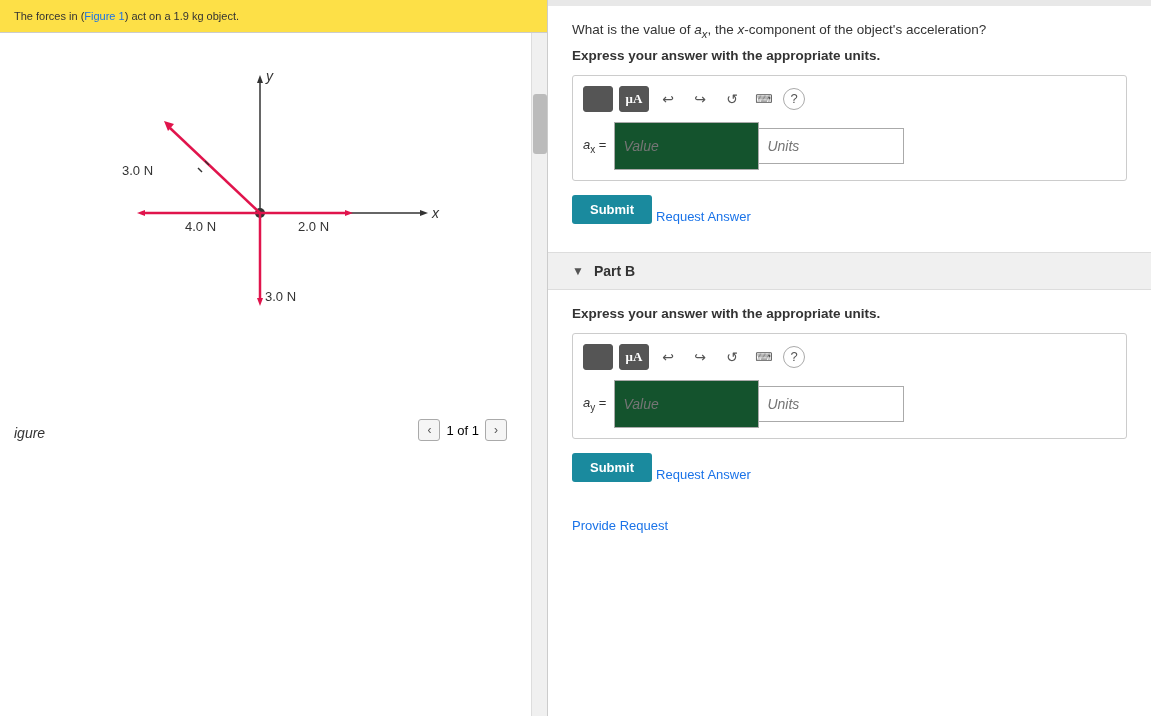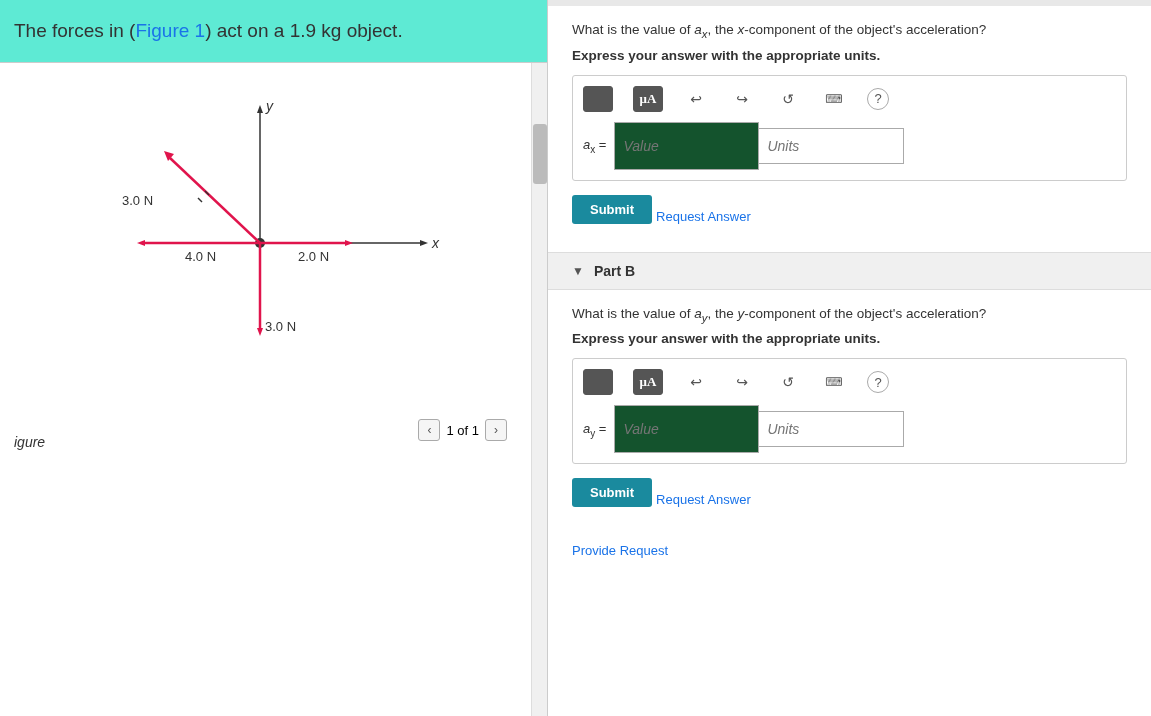--- a/index.html
+++ b/index.html
@@ -18,41 +18,41 @@
       width: 548px;
       height: 716px;
       background: #fff;
       border-right: 1px solid #ccc;
       display: flex;
       flex-direction: column;
       overflow: hidden;
     }
 
     .problem-statement {
-      background: #5eead4;
-      padding: 20px 14px;
-      font-size: 19px;
+      background: #fde047;
+      padding: 10px 14px;
+      font-size: 11px;
       color: #333;
       border-bottom: 1px solid #ccc;
     }
 
     .problem-statement a {
       color: #1a73e8;
       text-decoration: none;
     }
 
     .figure-area {
       flex: 1;
       position: relative;
       overflow: hidden;
     }
 
     .figure-label {
       position: absolute;
-      bottom: 266px;
+      bottom: 275px;
       left: 14px;
       font-size: 14px;
       font-style: italic;
       color: #333;
     }
 
     .figure-nav {
       position: absolute;
       bottom: 275px;
       right: 40px;
@@ -141,21 +141,21 @@
     .answer-box {
       border: 1px solid #ccc;
       border-radius: 3px;
       background: #fff;
       padding: 10px;
     }
 
     .toolbar {
       display: flex;
       align-items: center;
-      gap: 20px;
+      gap: 6px;
       margin-bottom: 10px;
     }
 
     .toolbar-btn {
       width: 30px;
       height: 26px;
       background: #666;
       border: 1px solid #555;
       border-radius: 3px;
       cursor: pointer;
@@ -423,23 +423,20 @@
       <a href="#" class="request-link">Request Answer</a>
     </div>
   </div>
 
   <div class="part-header">
     <span class="chevron">▼</span>
     <span class="part-label">Part B</span>
   </div>
 
   <div class="part-b-block">
-    <div class="question-text">
-      What is the value of <em>a<sub>y</sub></em>, the <em>y</em>-component of the object's acceleration?
-    </div>
     <div class="question-bold">Express your answer with the appropriate units.</div>
 
     <div class="answer-box">
       <div class="toolbar">
         <div class="toolbar-btn grid-btn">
           <div class="grid-cell"></div>
           <div class="grid-cell"></div>
           <div class="grid-cell"></div>
           <div class="grid-cell"></div>
         </div>

